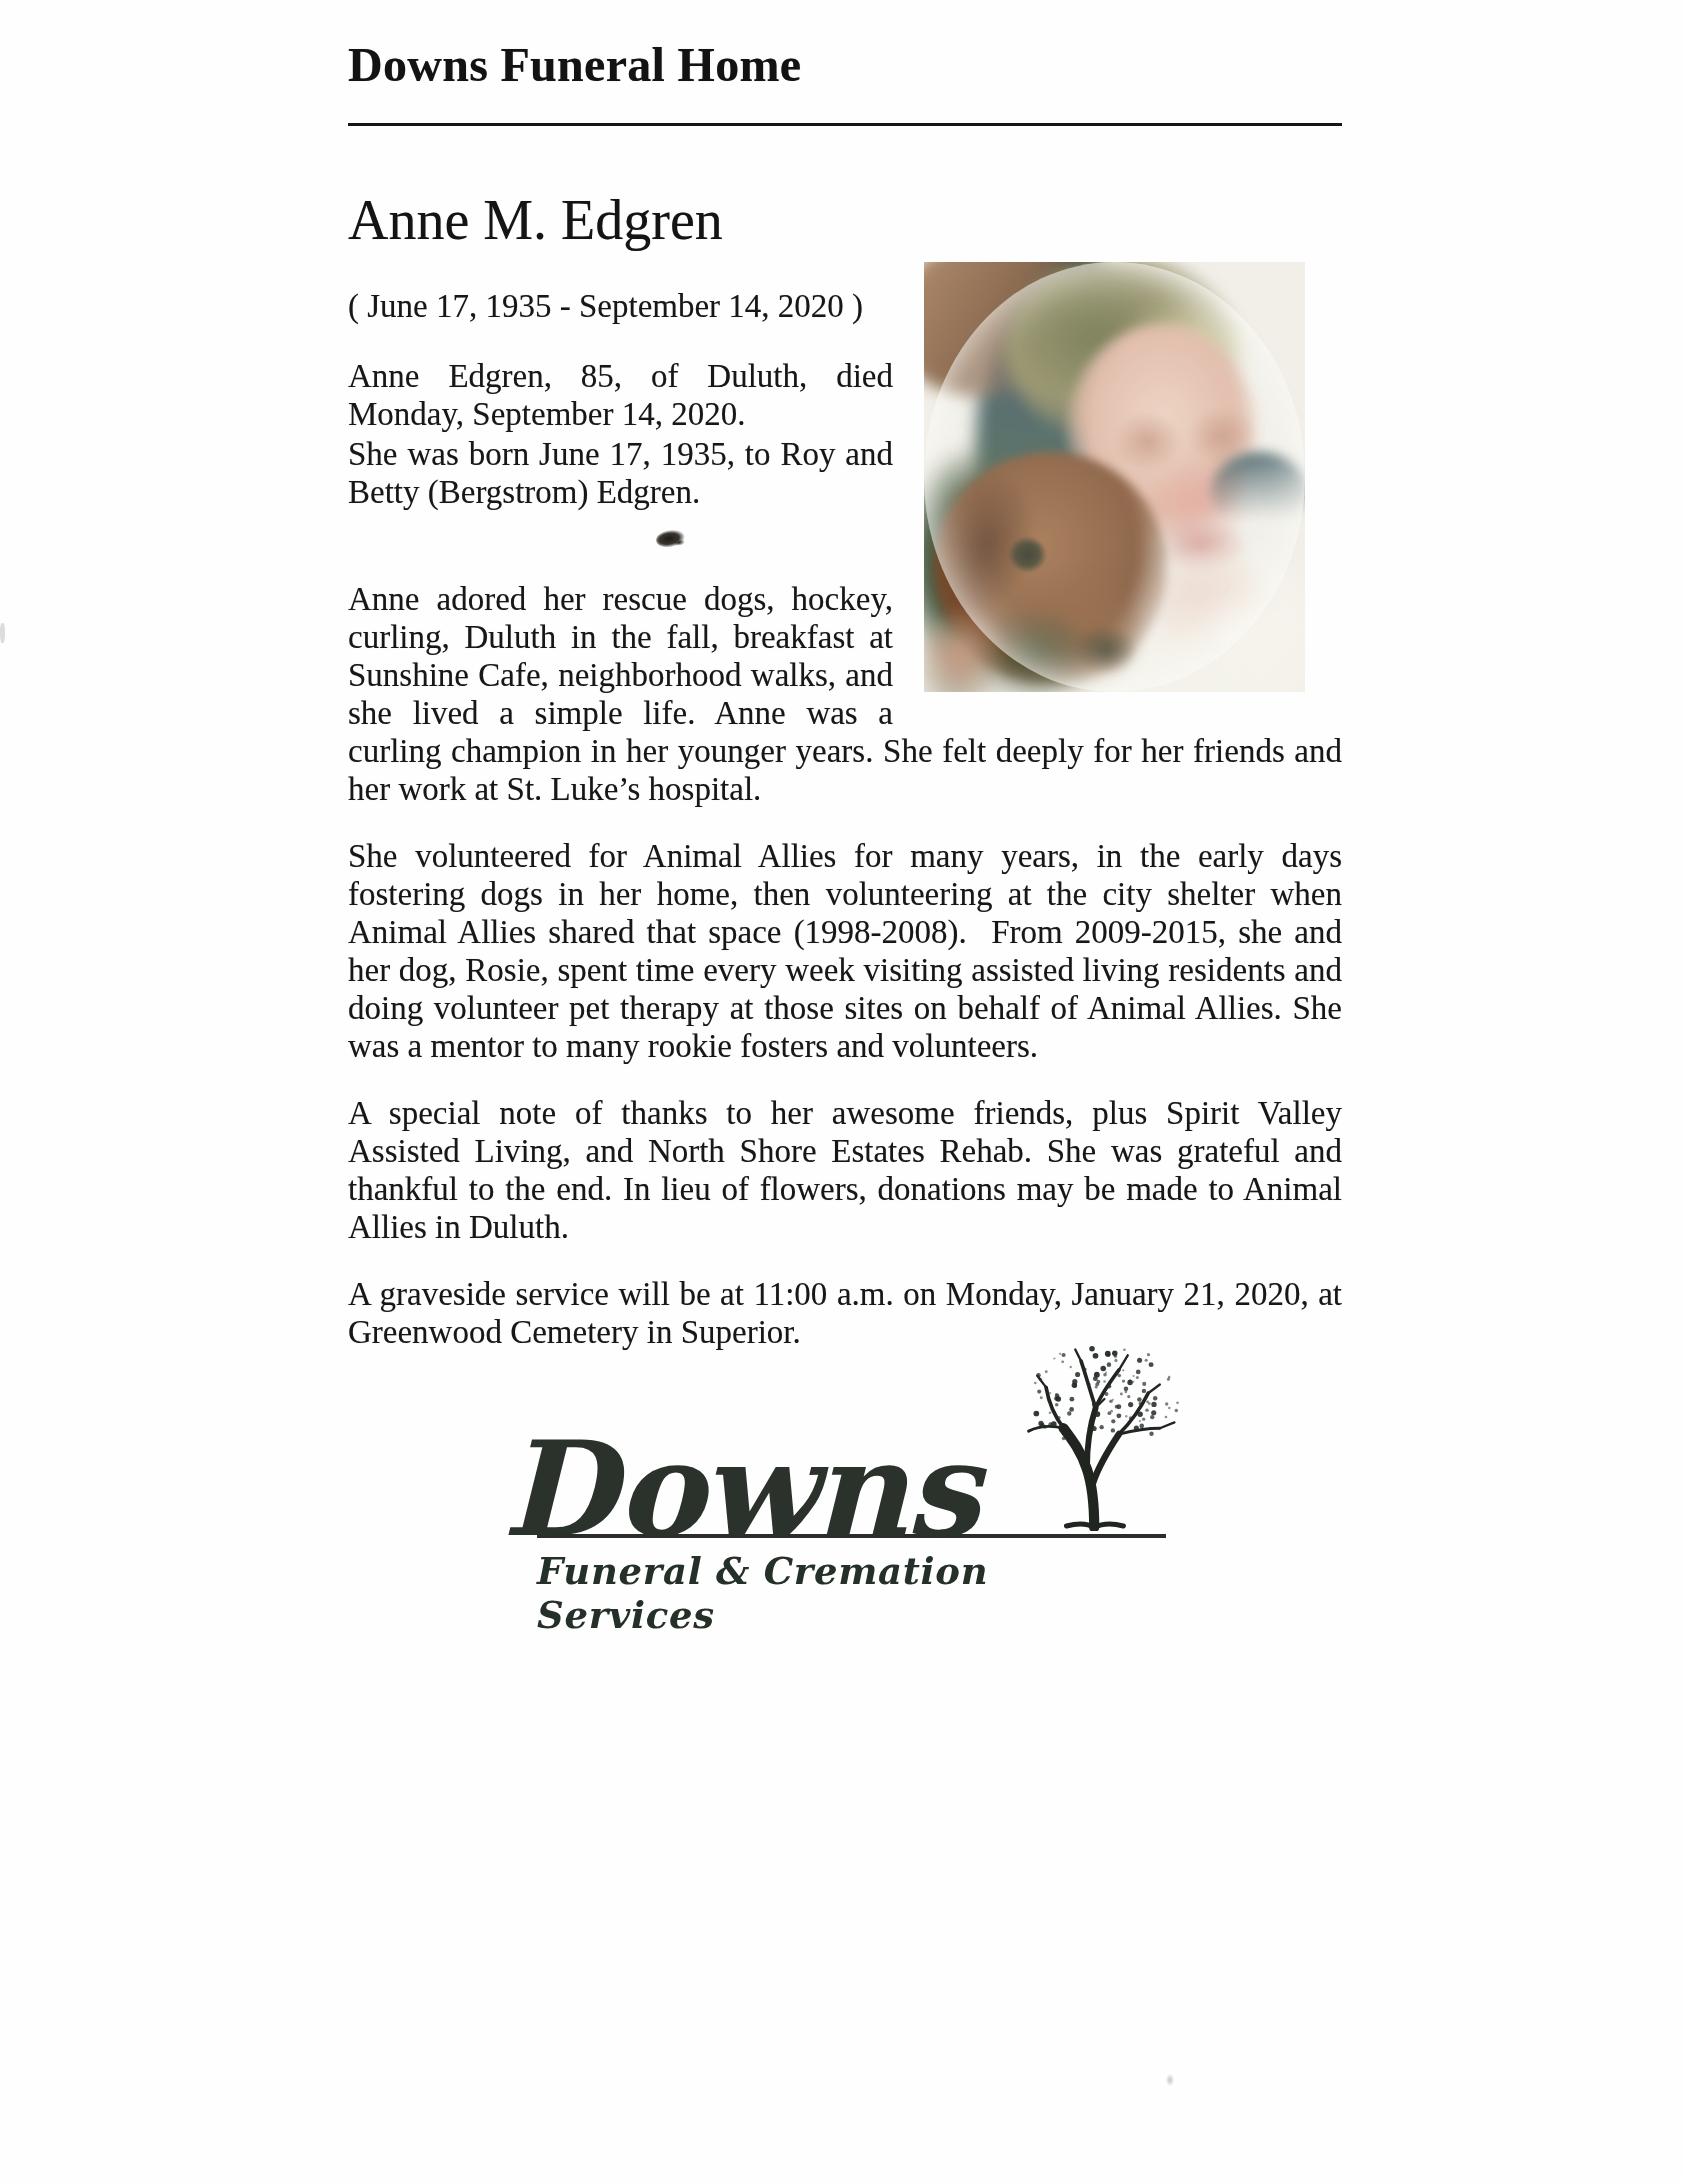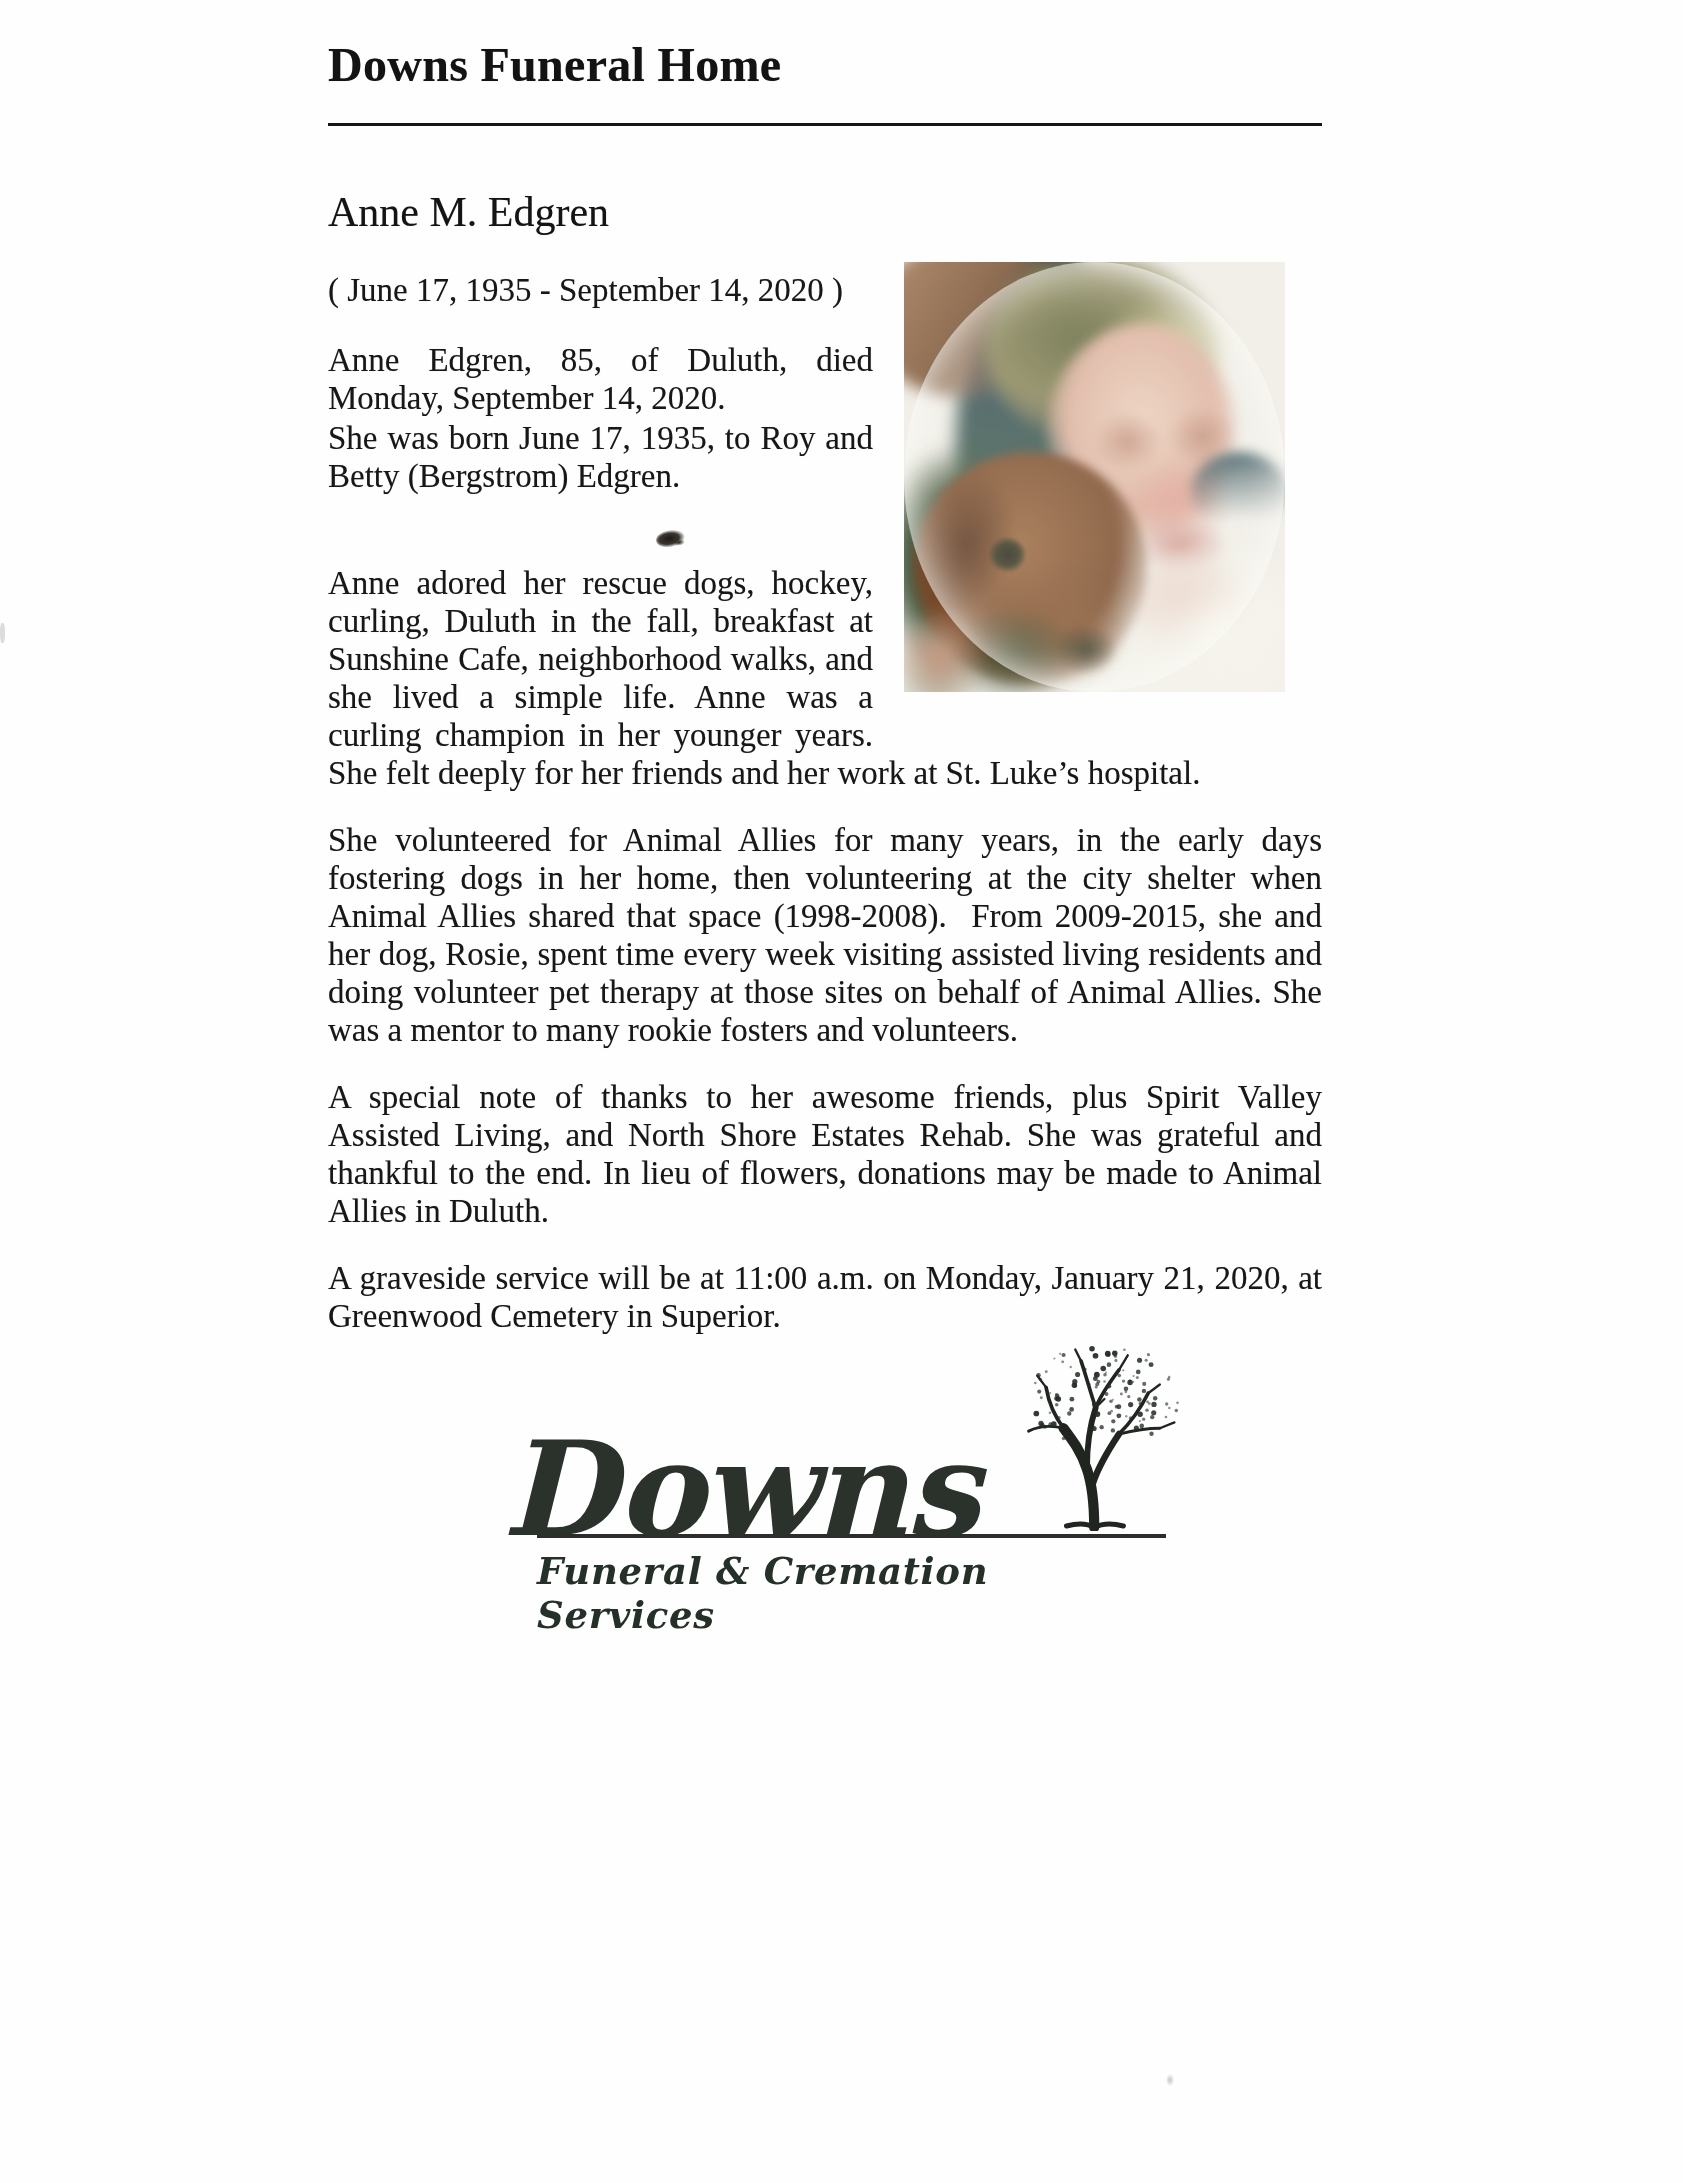--- a/index.html
+++ b/index.html
@@ -4,21 +4,21 @@
 <style>
   html,body{margin:0;padding:0;background:#ffffff;}
   .page{
     position:relative;
     width:1683px;height:2183px;
     background:#fefefe;
     overflow:hidden;
     font-family:"Liberation Serif", serif;
     color:#161616;
   }
-  .content{position:absolute;left:328px;top:39px;width:994px;}
+  .content{position:absolute;left:348px;top:39px;width:994px;}
   .masthead-title{
     margin:0;font-size:48px;font-weight:bold;line-height:1.1;
     letter-spacing:0.3px;color:#131313;
     text-shadow:0 0 0.7px rgba(10,10,10,.45);
   }
   .header-rule{margin-top:31px;height:3.3px;background:#161616;border:none;}
   article{display:block;}
   .photo{
     float:right;width:381px;height:430px;
     margin:73px 37px 27px 31px;
@@ -89,21 +89,21 @@
   .ph-dog-nose{left:150px;top:363px;width:63px;height:50px;
     background:radial-gradient(ellipse at center,#3a3a24 0%,rgba(58,58,36,0) 72%);
     filter:blur(3.3px);}
   .ph-paw{left:-6.7px;top:347px;width:87px;height:93px;
     background:radial-gradient(ellipse at center,#c79a82 0%,rgba(199,154,130,0) 75%);
     filter:blur(6px);}
   .ph-haze{left:0;top:0;right:0;bottom:0;border-radius:0;
     background:rgba(250,250,244,.16);
     box-shadow:inset 0 0 47px rgba(252,252,248,.9);}
   .deceased-name{
-    margin:63px 0 0;font-size:42px;font-weight:normal;line-height:1.12;
+    margin:63px 0 0;font-size:56px;font-weight:normal;line-height:1.12;
     color:#141414;text-shadow:0 0 0.7px rgba(10,10,10,.4);
   }
   .life-dates{
     margin:33px 0 0;font-size:33px;line-height:1.3;color:#171717;
     text-shadow:0 0 0.7px rgba(10,10,10,.35);
   }
   p.body{
     margin:29px 0 0;font-size:33px;line-height:38px;
     text-align:justify;color:#171717;
     text-shadow:0 0 0.7px rgba(10,10,10,.35);

